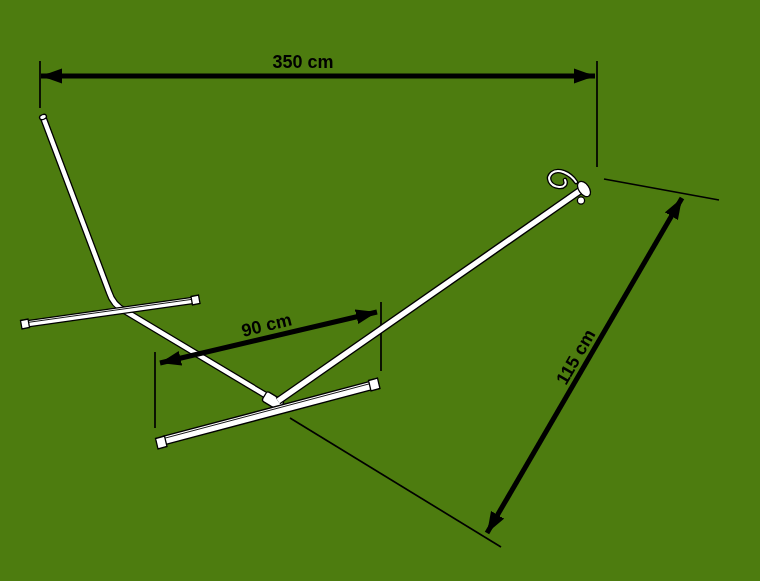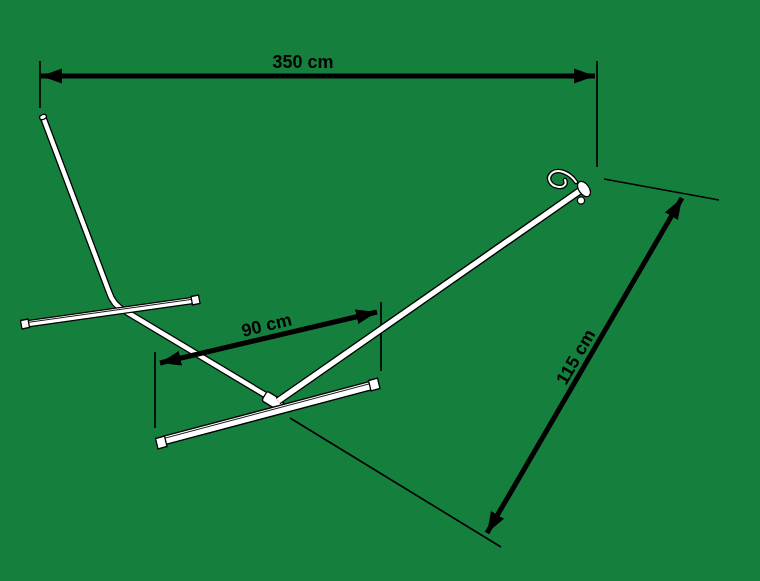--- a/index.html
+++ b/index.html
@@ -1,19 +1,19 @@
 <!DOCTYPE html>
 <html><head>
 <meta charset="utf-8">
 <style>
   html,body{margin:0;padding:0;background:#ffffff;}
   .stage{
     position:relative;
     width:760px;height:581px;
-    background:#15803d;
+    background:#4d7c0f;
     overflow:hidden;
     font-family:"Liberation Sans", sans-serif;
   }
   .stage svg{position:absolute;left:0;top:0;}
   .dim-label{
     font-family:"Liberation Sans", sans-serif;
     font-weight:700;
     font-size:18px;
     fill:#000000;
   }

